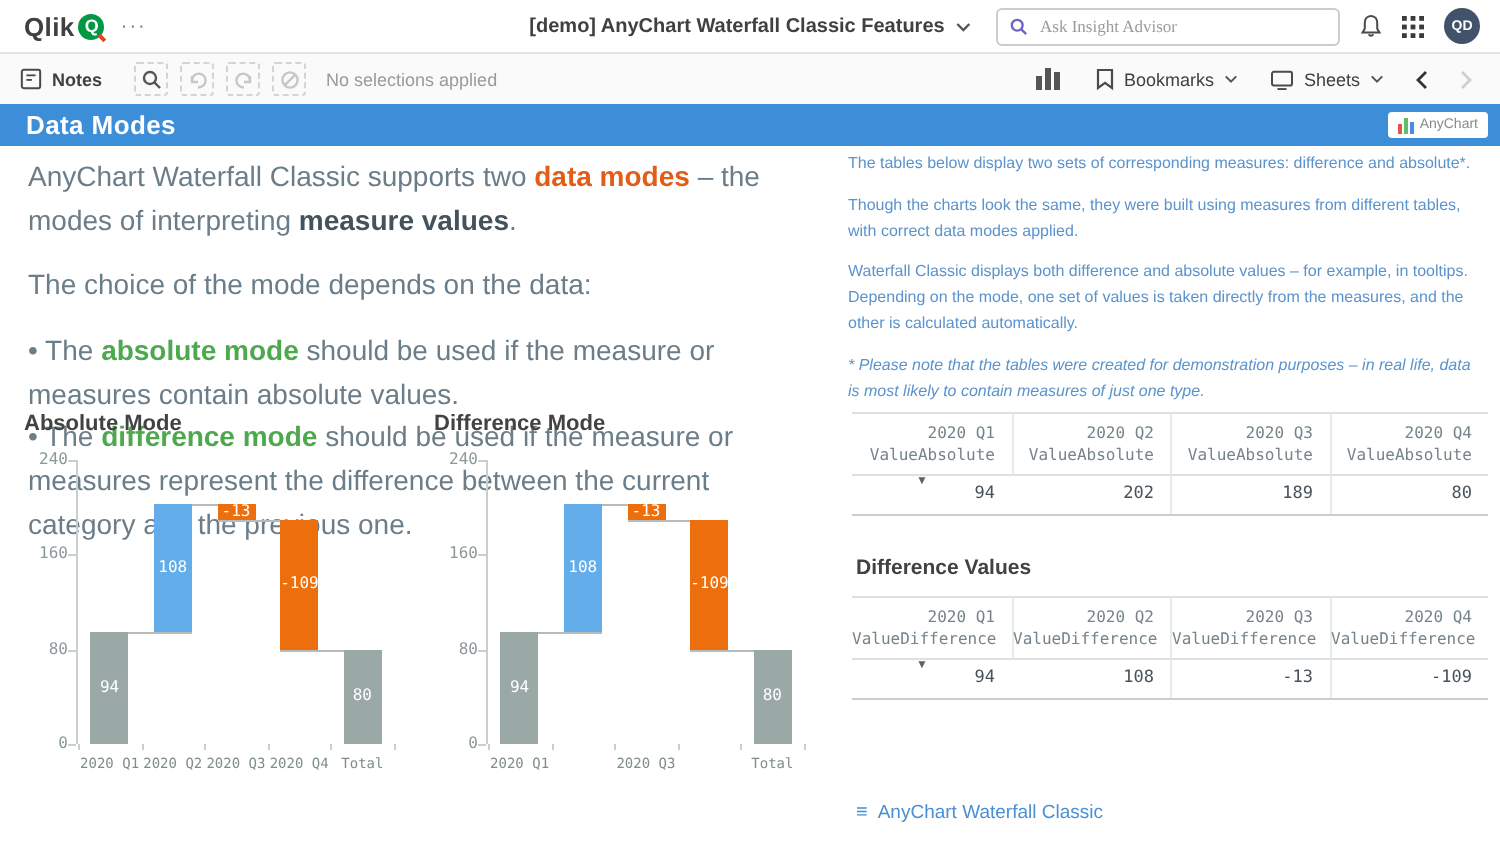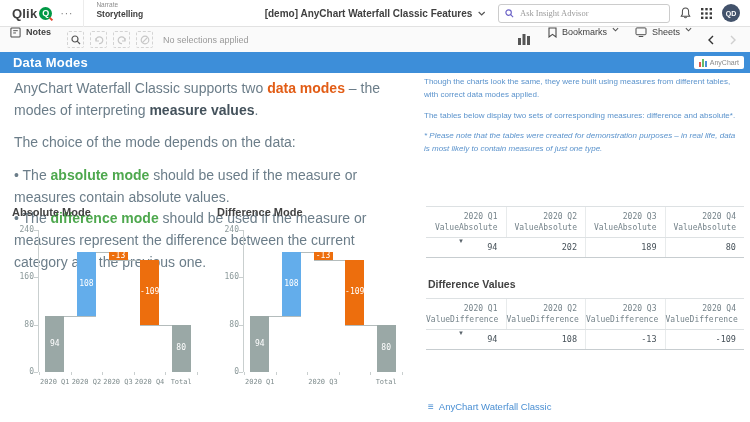--- a/index.html
+++ b/index.html
@@ -26,21 +26,21 @@
   .hdr-right{margin-left:auto;display:flex;align-items:center;gap:10px;margin-right:10px;}
   .searchbox{width:158px;height:17px;border:1px solid #ccc;border-radius:3px;display:flex;align-items:center;gap:4px;padding:0 6px;background:#fff;}
   .searchbox input{border:none;outline:none;font-size:8.5px;color:#404040;width:120px;font-family:Liberation Serif, serif;background:transparent;}
   .searchbox input::placeholder{color:#9b9b9b;}
   .avatar{width:18px;height:18px;border-radius:50%;background:#42526b;color:#fff;font-size:7px;font-weight:bold;
           display:flex;align-items:center;justify-content:center;cursor:pointer;}
   .icon-btn{cursor:pointer;display:flex;align-items:center;}
 
   
   .tbar{position:absolute;left:0;top:27px;width:750px;height:25px;background:#fafafa;display:flex;align-items:center;}
-  .tbtn{display:flex;align-items:flex-start;gap:5px;padding:0 10px;height:25px;cursor:pointer;}
+  .tbtn{display:flex;align-items:center;gap:5px;padding:0 10px;height:25px;cursor:pointer;}
   .tbtn span{font-size:9px;font-weight:bold;color:#404040;}
   .tbtn.selected{border:1px solid #a9b5cf;background:#fff;box-sizing:border-box;}
   .ico-slot{width:15px;height:15px;border:1px dashed #d4d4d4;border-radius:2px;display:flex;align-items:center;
             justify-content:center;margin-left:6px;cursor:pointer;}
   .ico-slot.dim svg{opacity:.45;}
   .status{font-size:9px;color:#9a9a9a;margin-left:10px;}
   .tbar-right{margin-left:auto;display:flex;align-items:center;gap:4px;margin-right:8px;}
   .tbar-right .tbtn{padding:0 6px;}
   .navchev{padding:0 6px;cursor:pointer;display:flex;align-items:center;}
 
@@ -100,24 +100,20 @@
 </style>
 </head>
 <body>
 
 <div class="hdr">
   <div class="logo">
     <span class="logo-text">Qlik</span>
     <span class="logo-q">Q<i></i></span>
   </div>
   <div class="more">···</div>
-  <div class="tab">
-    <div class="eyebrow">Narrate</div>
-    <div class="tlabel">Storytelling</div>
-  </div>
   <div class="apptitle">
     <span>[demo] AnyChart Waterfall Classic Features</span>
     <svg width="8" height="5" viewBox="0 0 8 5">
       <polyline points="1,1 4,4 7,1" fill="none" stroke="#555" stroke-width="1.2"></polyline>
       </svg>
   </div>
   <div class="hdr-right">
     <div class="searchbox">
       <svg width="9" height="9" viewBox="0 0 10 10">
         <circle cx="4" cy="4" r="3" fill="none" stroke="#6c63c7" stroke-width="1.3"></circle>
@@ -240,22 +236,23 @@
 </div>
 
 <div class="intro">
   <p><span>AnyChart Waterfall Classic supports two </span><span class="hl-red">data modes</span><span> – the modes of interpreting </span><span class="hl-dark">measure values</span><span>.</span></p>
   <p>The choice of the mode depends on the data:</p>
   <p style="margin-bottom:0;"><span>• The </span><span class="hl-green">absolute mode</span><span> should be used if the measure or measures contain absolute values.</span><br>
   <span>• The </span><span class="hl-green">difference mode</span><span> should be used if the measure or measures represent the difference between the current category and the previous one.</span></p>
 </div>
 
 <div class="notes">
+  <p>The tables below display two sets of corresponding measures: difference and absolute*.</p>
   <p>Though the charts look the same, they were built using measures from different tables, with correct data modes applied.</p>
-  <p>The tables below display two sets of corresponding measures: difference and absolute*.</p>
+  <p>Waterfall Classic displays both difference and absolute values – for example, in tooltips. Depending on the mode, one set of values is taken directly from the measures, and the other is calculated automatically.</p>
   <p class="foot">* Please note that the tables were created for demonstration purposes – in real life, data is most likely to contain measures of just one type.</p>
 </div>
 
 <div class="chart-panel c0">
   <div class="chart-title">Absolute Mode</div>
   <div class="plotwrap">
     <div class="plot">
         <div class="ylab mono" style="top: 137px;">0</div>
         <div class="ymark" style="top: 142px;"></div>
         <div class="ylab mono" style="top: 89.6667px;">80</div>

